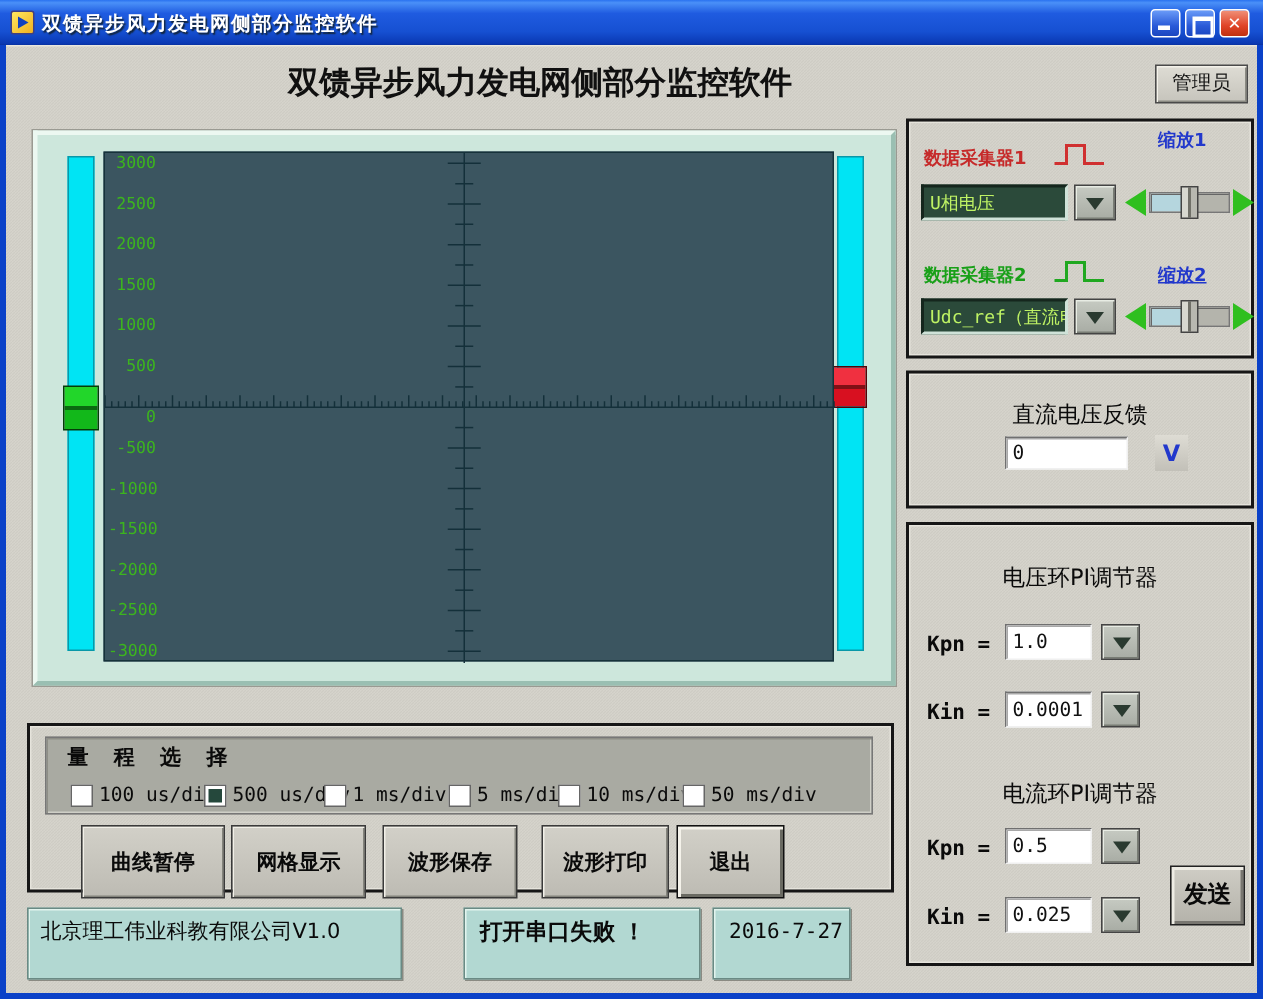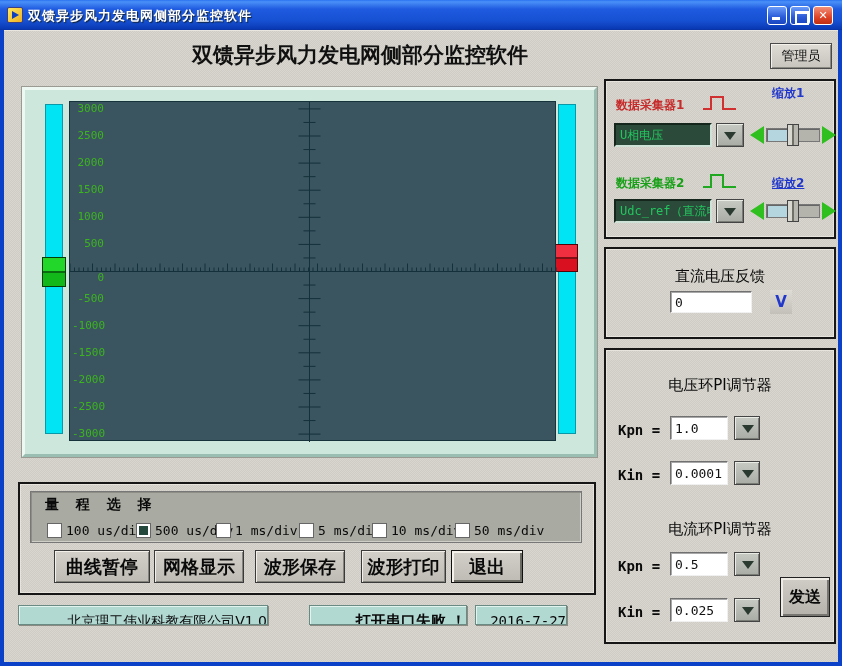--- a/index.html
+++ b/index.html
@@ -73,47 +73,47 @@
   .range-title { position:absolute; left:14px; top:4px; font-size:14px; font-weight:bold;
     letter-spacing:6px; color:#0a0a0a; }
   .cb-item { position:absolute; top:28px; height:16px; }
   .cb { display:inline-block; width:15px; height:15px; background:#fff; border:1px solid #666;
     vertical-align:middle; position:relative; }
   .cb.checked::after { content:""; position:absolute; left:2px; top:2px; right:2px; bottom:2px;
     background:#25483c; }
   .cb-item label { font-family:"DejaVu Sans Mono",monospace; font-size:13px; color:#0a0a0a;
     margin-left:4px; vertical-align:middle; white-space:nowrap;}
 
-  .ctl-btn { position:absolute; top:66px; height:33px; background:linear-gradient(180deg,#d2d0c8,#bdbbb3);
+  .ctl-btn { position:absolute; top:66px; height:49px; background:linear-gradient(180deg,#d2d0c8,#bdbbb3);
     border:1px solid #3a3a3a; box-shadow:inset 1px 1px 0 #f2f0e8, inset -1px -1px 0 #84847c;
-    font-size:18px; font-weight:bold; color:#0a0a0a; text-align:center; }
+    font-size:14px; font-weight:bold; color:#0a0a0a; text-align:center; }
   .ctl-btn.exit { box-shadow:inset 2px 2px 0 #f4f2ea, inset -2px -2px 0 #6a6a62; border-color:#111; }
 
   
-  .status-box { position:absolute; top:574px; height:20px; background:#b2d8d2;
+  .status-box { position:absolute; top:574px; height:48px; background:#b2d8d2;
     border:1px solid #6a8a84; box-shadow:inset 1px 1px 0 #e2f4ee, 1px 1px 0 #8a8a82;
-    color:#0a0a0a; line-height:30px; overflow:hidden; white-space:nowrap;text-align:right;}
+    color:#0a0a0a; line-height:30px; overflow:hidden; white-space:nowrap;}
   .status-company { left:14px; width:250px; font-size:14px; padding-left:8px;}
   .status-msg { left:305px; width:158px; font-size:15px; font-weight:bold; padding-left:10px;}
   .status-date { left:471px; width:92px; font-family:"DejaVu Sans Mono",monospace; font-size:14px; padding-left:10px;}
 
   
   .collector-panel { left:600px; top:48px; width:232px; height:160px; }
   .feedback-panel  { left:600px; top:216px; width:232px; height:92px; }
   .pi-panel        { left:600px; top:317px; width:232px; height:296px; }
 
   .col-label { position:absolute; font-size:12px; font-weight:bold; white-space:nowrap;}
   .col-label.red { color:#c62a2a; }
   .col-label.green { color:#18a018; }
   .zoom-label { position:absolute; font-size:12px; font-weight:bold; color:#2238cc; }
   .pulse-icon { position:absolute; width:36px; height:20px; }
 
   .chan-select { position:absolute; width:98px; height:24px; background:#2b4a3a;
     border:2px solid; border-color:#15261d #cfe2d8 #cfe2d8 #15261d;
-    color:#22c55e; font-family:"DejaVu Sans Mono",monospace; font-size:12px;
+    color:#bef264; font-family:"DejaVu Sans Mono",monospace; font-size:12px;
     line-height:20px; padding-left:4px; overflow:hidden; white-space:nowrap;}
   .dd-btn { position:absolute; width:28px; height:24px; background:linear-gradient(180deg,#c6cac2,#a8aca4);
     border:1px solid #444; box-shadow:inset 1px 1px 0 #e8ece4, inset -1px -1px 0 #787c74; }
   .dd-btn::after{ content:""; position:absolute; left:7px; top:8px;
     border-left:6px solid transparent; border-right:6px solid transparent; border-top:8px solid #2a3a30;}
   .dd-btn.small { width:26px; }
 
   .hslider { position:absolute; width:86px; height:26px; }
   .hslider .arrow { position:absolute; top:4px; width:0; height:0;
     border-top:9px solid transparent; border-bottom:9px solid transparent; }

